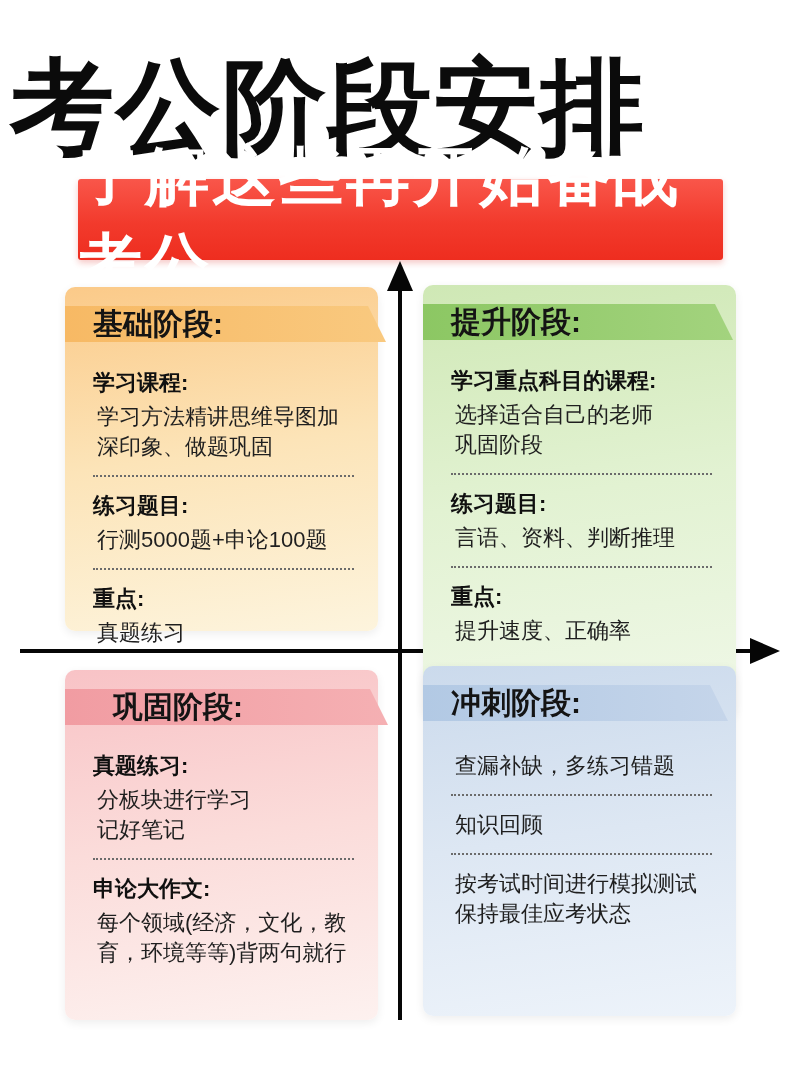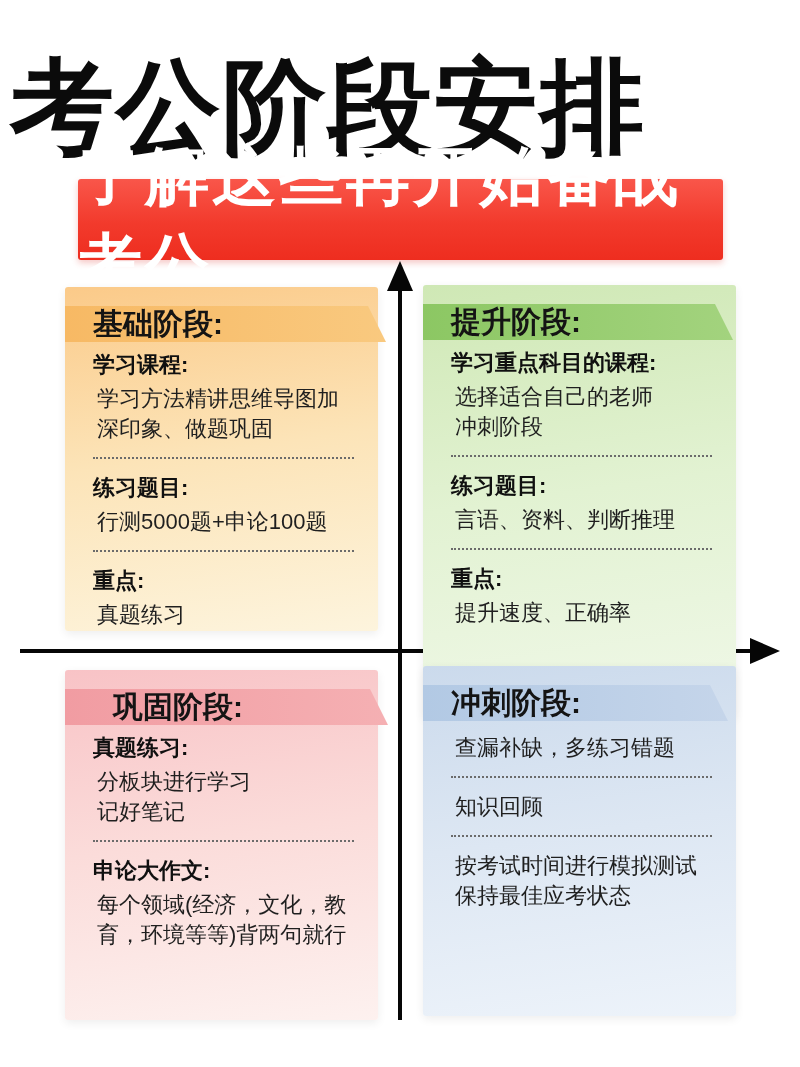--- a/index.html
+++ b/index.html
@@ -27,37 +27,37 @@
     border-bottom:30px solid #060606;
   }
   .axis-h{position:absolute;left:20px;top:649px;width:734px;height:4px;background:#060606;}
   .arrow-right{
     position:absolute;left:750px;top:638px;width:0;height:0;
     border-top:13px solid transparent;border-bottom:13px solid transparent;
     border-left:30px solid #060606;
   }
   
   .card{
-    position:absolute;width:313px;border-radius:3px;
+    position:absolute;width:313px;border-radius:10px;
     box-shadow:0 3px 10px rgba(0,0,0,.07);
   }
   .card-tl{left:65px;top:287px;height:344px;background:linear-gradient(172deg,#fbca89 0%,#fce4b8 48%,#fdf4dd 100%);}
   .card-tr{left:423px;top:285px;height:432px;background:linear-gradient(172deg,#cfe8b5 0%,#e2f2d2 48%,#f0f8e8 100%);}
   .card-bl{left:65px;top:670px;height:350px;background:linear-gradient(172deg,#f8c3c6 0%,#fbdcda 48%,#fdf1ef 100%);}
   .card-br{left:423px;top:666px;height:350px;background:linear-gradient(172deg,#cbdaec 0%,#dde7f3 48%,#edf3fa 100%);}
   .band{
     height:36px;margin-top:19px;display:flex;align-items:center;
     padding-left:28px;font-size:30px;font-weight:800;color:#141414;
     clip-path:polygon(0 0,calc(100% - 18px) 0,100% 100%,0 100%);
   }
   .card-tl .band{width:293px;background:linear-gradient(90deg,#f7b964 0%,#f9c97f 100%);}
   .card-tr .band{width:282px;background:linear-gradient(90deg,#8cc763 0%,#a3d37e 100%);}
   .card-bl .band{width:275px;background:linear-gradient(90deg,#f19ca2 0%,#f5b0b3 100%);padding-left:48px;}
   .card-br .band{width:277px;background:linear-gradient(90deg,#b2c9e4 0%,#c5d5ea 100%);}
-  .body{padding:8px 22px 0 28px;}
+  .body{padding:26px 22px 0 28px;}
   .sec-label{margin:0;font-size:22px;font-weight:800;color:#101010;line-height:30px;}
   .sec-label:empty{display:none;}
   .sec-text{margin:4px;font-size:22px;font-weight:400;color:#1f1f1f;line-height:30px;white-space:pre-line;}
   .divider{border-top:2px dotted #6b6b6b;margin:13px 2px 14px 0;height:0;}
 </style>
 </head>
 <body>
 
 <div class="poster">
 
@@ -90,21 +90,21 @@
       </div>
     </div>
   </section>
 
   <section class="card card-tr">
     <div class="band">提升阶段:</div>
     <div class="body">
       <div>
         <p class="sec-label">学习重点科目的课程:</p>
         <p class="sec-text">选择适合自己的老师
-冲刺阶段</p>
+巩固阶段</p>
       </div>
       <div class="divider"></div>
       <div>
         <p class="sec-label">练习题目:</p>
         <p class="sec-text">言语、资料、判断推理</p>
       </div>
       <div class="divider"></div>
       <div>
         <p class="sec-label">重点:</p>
         <p class="sec-text">提升速度、正确率</p>

